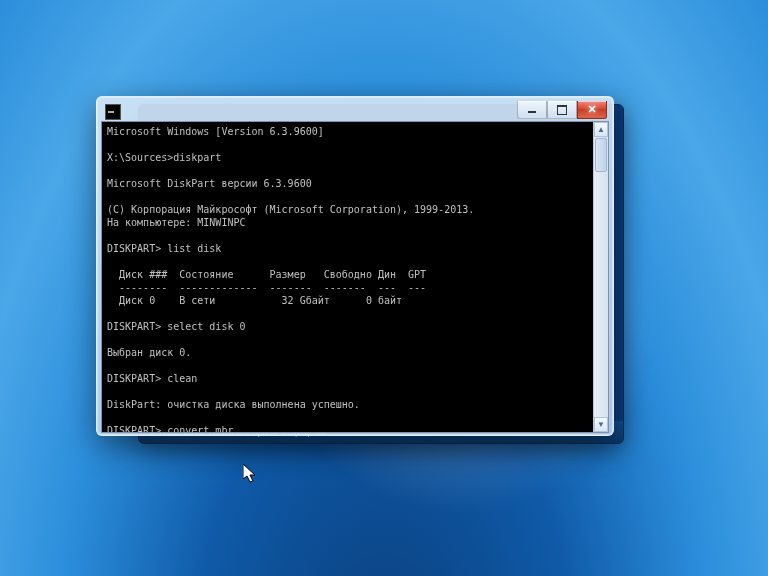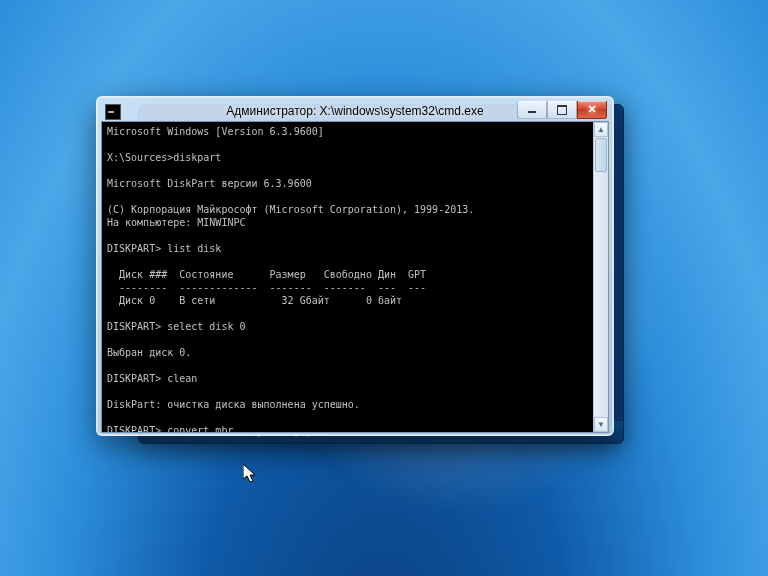--- a/index.html
+++ b/index.html
@@ -58,21 +58,20 @@
 
   <div class="setup-window">
     <div class="setup-footer">
       <span>© WDZ. 2015. Почти все права защищены.</span>
     </div>
   </div>
 
   <div class="cmd-window">
     <div class="titlebar">
       <div class="sys-icon"></div>
-      <span>Администратор: X:\windows\system32\cmd.exe</span>
       <div class="win-controls">
         <div class="win-btn">
             <div class="min-glyph"></div>
           </div>
         <div class="win-btn">
             <div class="max-glyph"></div>
           </div>
         <div class="win-btn close">
             <span class="x-glyph">✕</span>
           </div>

